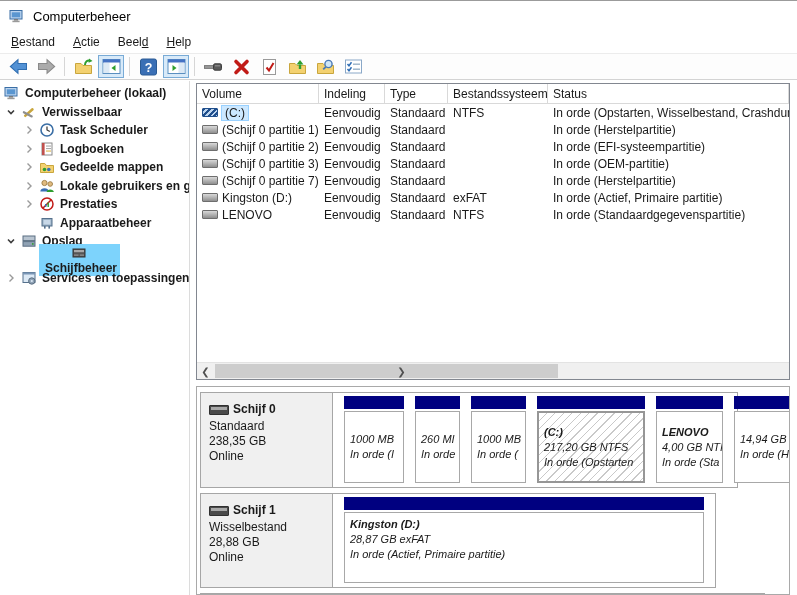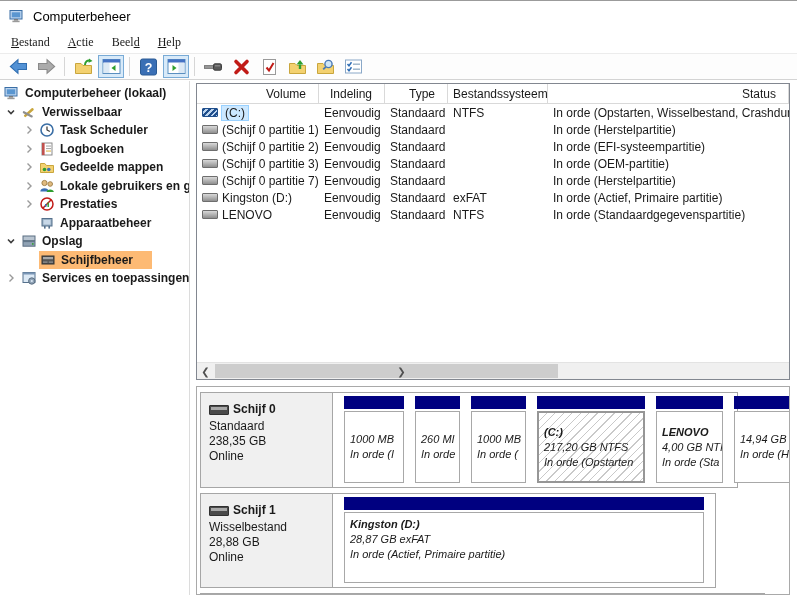--- a/index.html
+++ b/index.html
@@ -6,47 +6,47 @@
   html,body { width:797px; height:595px; }
   body { font-family: "Liberation Sans", sans-serif; font-size:12px; color:#1a1a1a; background:#fff; }
   .window { position:relative; width:797px; height:595px; overflow:hidden; background:#fff; border-top:1px solid #9b9b9b; }
 
   
   .titlebar { height:30px; display:flex; align-items:center; padding-left:9px; background:#fff; }
   .titlebar .ticon { margin-right:8px; display:inline-flex; }
   .titlebar .title { font-size:13px; color:#000; }
 
   
-  .menubar { height:23px; display:flex; align-items:center; padding-left:2px; background:#fff; border-bottom:1px solid #ececec;font-family:Liberation Serif, serif; }
+  .menubar { height:23px; display:flex; align-items:center; padding-left:2px; background:#fff; border-bottom:1px solid #ececec; }
   .menuitem { padding:3px 9px; cursor:default; }
   .menuitem .key { text-decoration:underline; }
 
   
   .toolbar { height:26px; display:flex; align-items:center; padding-left:4px; background:#fdfdfd; border-bottom:1px solid #d4d4d4; }
   .tbtn { width:26px; height:23px; display:flex; align-items:center; justify-content:center; margin:0 1px; border:1px solid transparent; }
   .tbtn.hl { background:#d8eaf9; border:1px solid #79abd6; }
   .tsep { width:1px; height:19px; background:#d6d6d6; margin:0 4px; }
 
   
   .main { position:absolute; top:80px; left:0; right:0; bottom:0; display:flex; }
   .tree { width:190px; background:#fff; border-right:1px solid #dcdcdc; padding-top:3px; overflow:hidden; }
   .titem { height:18.5px; display:flex; align-items:center; white-space:nowrap; cursor:default;font-weight:bold; }
   .titem .lbl { margin-left:5px; }
-  .titem .selwrap { display:flex; align-items:center; background:#fdba74; padding:1px 19px 1px 1px; }
+  .titem .selwrap { display:flex; align-items:center; background:#7dd3fc; padding:1px 3px 1px 1px;flex-direction:column; }
   .lv0 { padding-left:4px; } .lv1 { padding-left:6px; } .lv2 { padding-left:24px; }
   .chev { width:10px; height:10px; display:inline-flex; margin-right:5px; flex:none; }
   .chev.none { visibility:hidden; }
   .ticon16 { width:16px; height:16px; display:inline-flex; flex:none; }
 
   .right { position:absolute; left:196px; top:0; width:594px; bottom:0; }
 
   
   .listpane { position:absolute; top:2px; left:0; width:594px; height:297px; border:1px solid #828790; background:#fff; overflow:hidden; display:flex; flex-direction:column; }
   .thead { display:flex; height:20px; border-bottom:1px solid #d9d9d9; flex:none; }
-  .th { padding:3px 12px 0 5px; border-right:1px solid #d9d9d9; overflow:hidden; white-space:nowrap;text-align:right; }
+  .th { padding:3px 12px 0 5px; border-right:1px solid #d9d9d9; overflow:hidden; white-space:nowrap; }
   .tbody { flex:1; overflow:hidden; }
   .trow { display:flex; height:17px; align-items:center; white-space:nowrap; }
   .td { padding-left:5px; overflow:hidden; flex:none; }
   .c-vol { width:122px; } .c-ind { width:66px; } .c-typ { width:63px; } .c-fs { width:100px; } .c-st { flex:1; }
   .volcell { display:flex; align-items:center; }
   .vico { width:16px; height:9px; background:linear-gradient(#d9d9d9,#8f8f8f); border:1px solid #6e6e6e; border-radius:1px; margin-right:4px; flex:none; }
   .vico.hatch { background:repeating-linear-gradient(135deg,#1f4e8c 0 2px,#bcd4ee 2px 4px); border:1px solid #1f4e8c; }
   .sel-cell { background:#cce8ff; border:1px solid #99d1ff; padding:0 3px; margin-left:-1px; }
 
   

